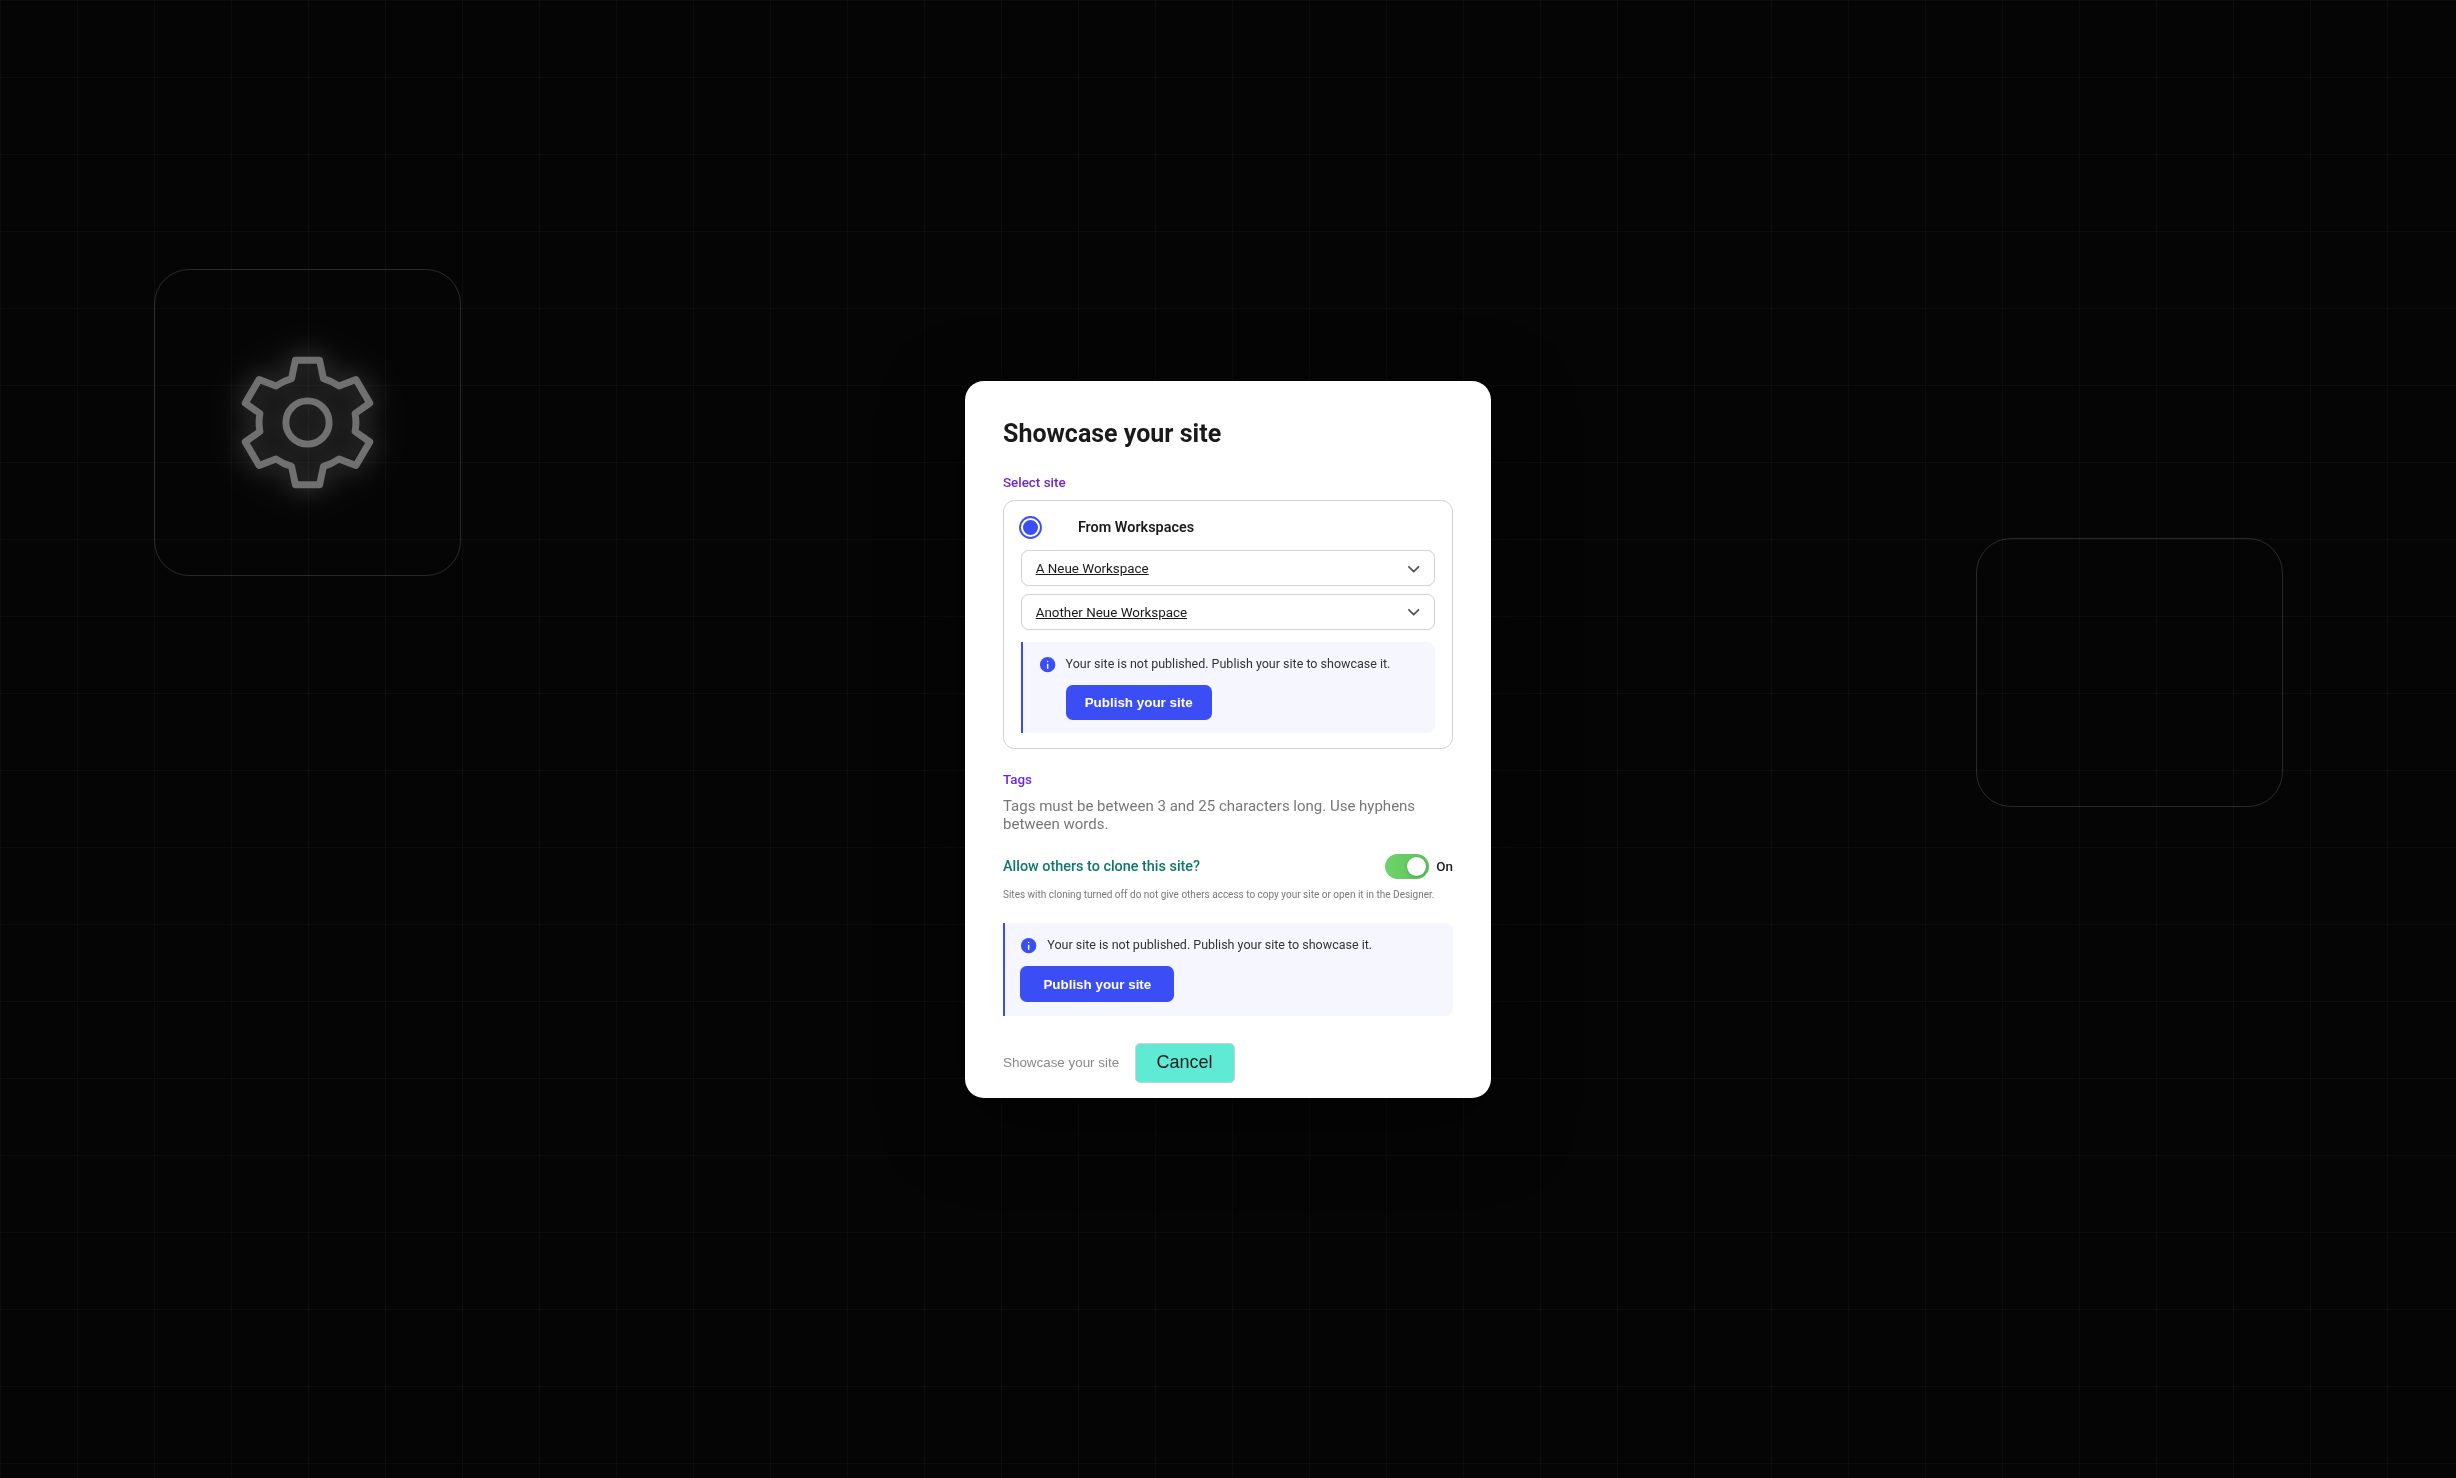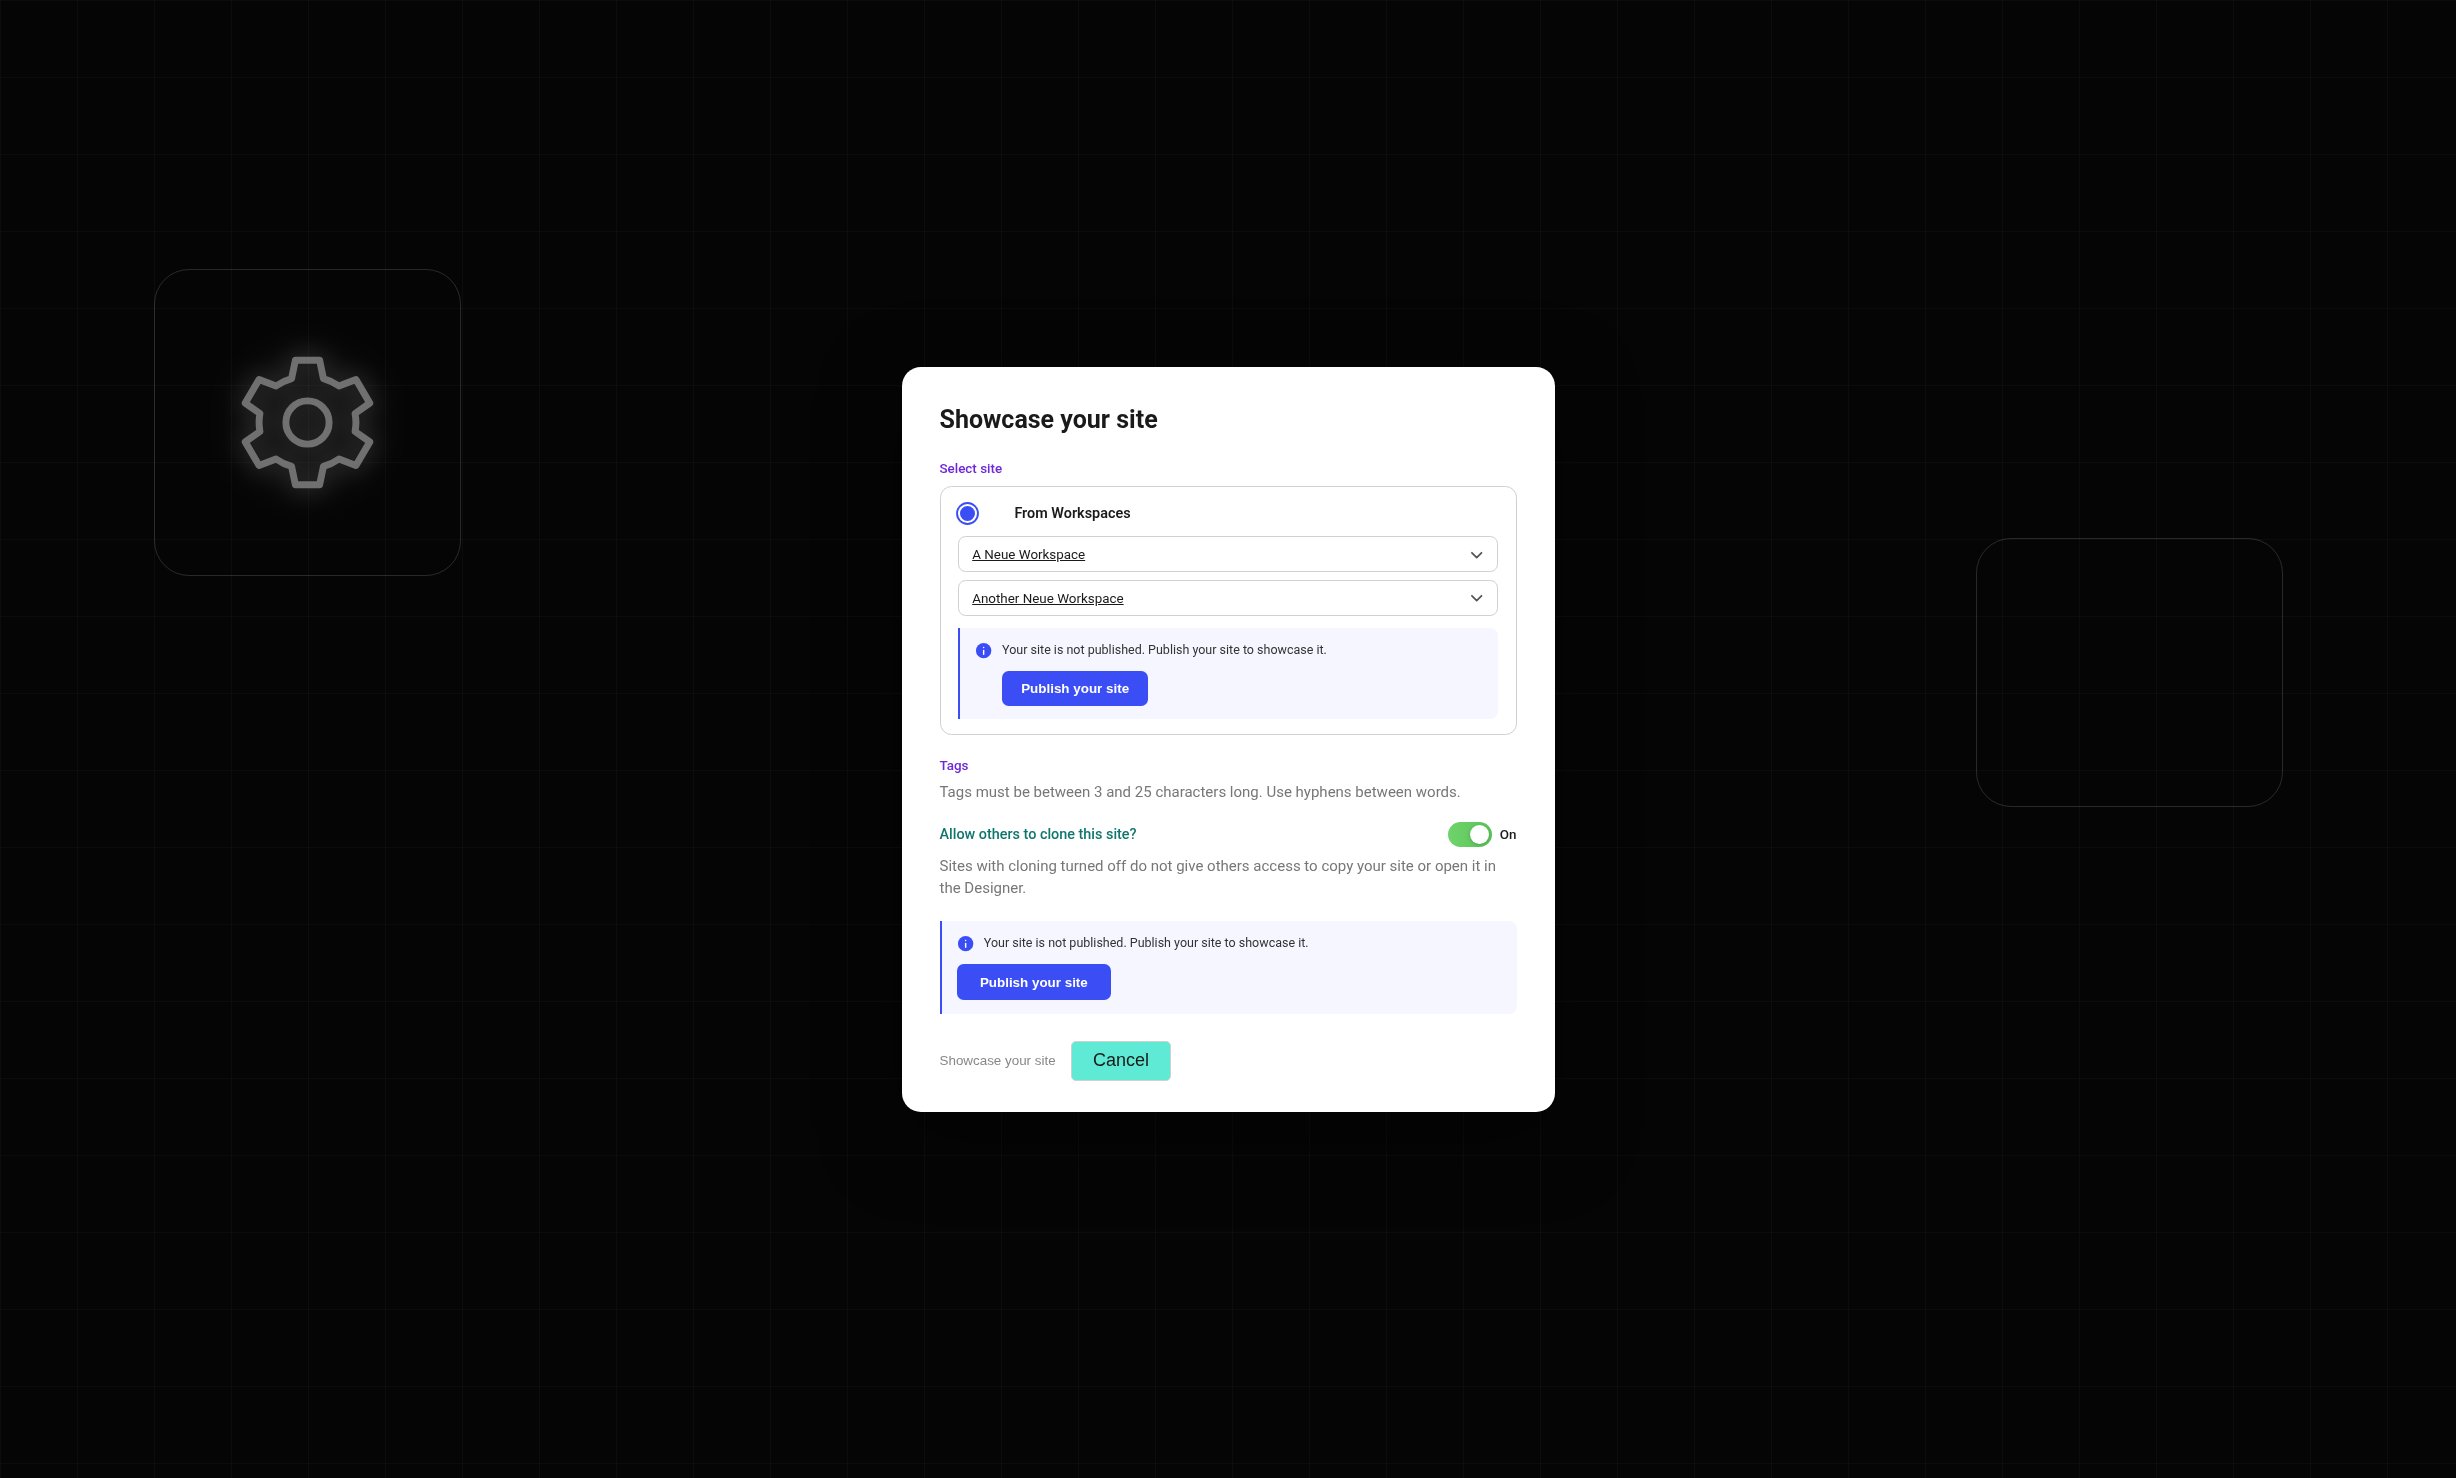--- a/index.html
+++ b/index.html
@@ -68,22 +68,22 @@
       inset: 0;
       background: rgba(0,0,0,0.5);
     }
 
     
     .modal {
       position: relative;
       z-index: 10;
       background: #fff;
       border-radius: 19px;
-      width: 653px;
-      padding: 38px 38px 31px 38px;
+      width: 526px;
+      padding: 38px 38px 15px 38px;
       box-shadow: 0 23px 77px rgba(0,0,0,0.5);
     }
 
     .modal-title {
       font-size: 25px;
       font-weight: 700;
       color: #1a1a1a;
       margin-bottom: 27px;
     }
 
@@ -264,21 +264,21 @@
       box-shadow: 0 1px 3.8px rgba(0,0,0,0.2);
     }
 
     .toggle-on-label {
       font-size: 13.4px;
       font-weight: 500;
       color: #1a1a1a;
     }
 
     .clone-desc {
-      font-size: 15px;
+      font-size: 10px;
       color: #777;
       line-height: 1.5;
       margin-top: 7px;
     }
 
     
     .info-box-bottom {
       border-left: 2.9px solid #3b4ef6;
       background: #f5f6ff;
       border-radius: 0 7.7px 7.7px 0;

